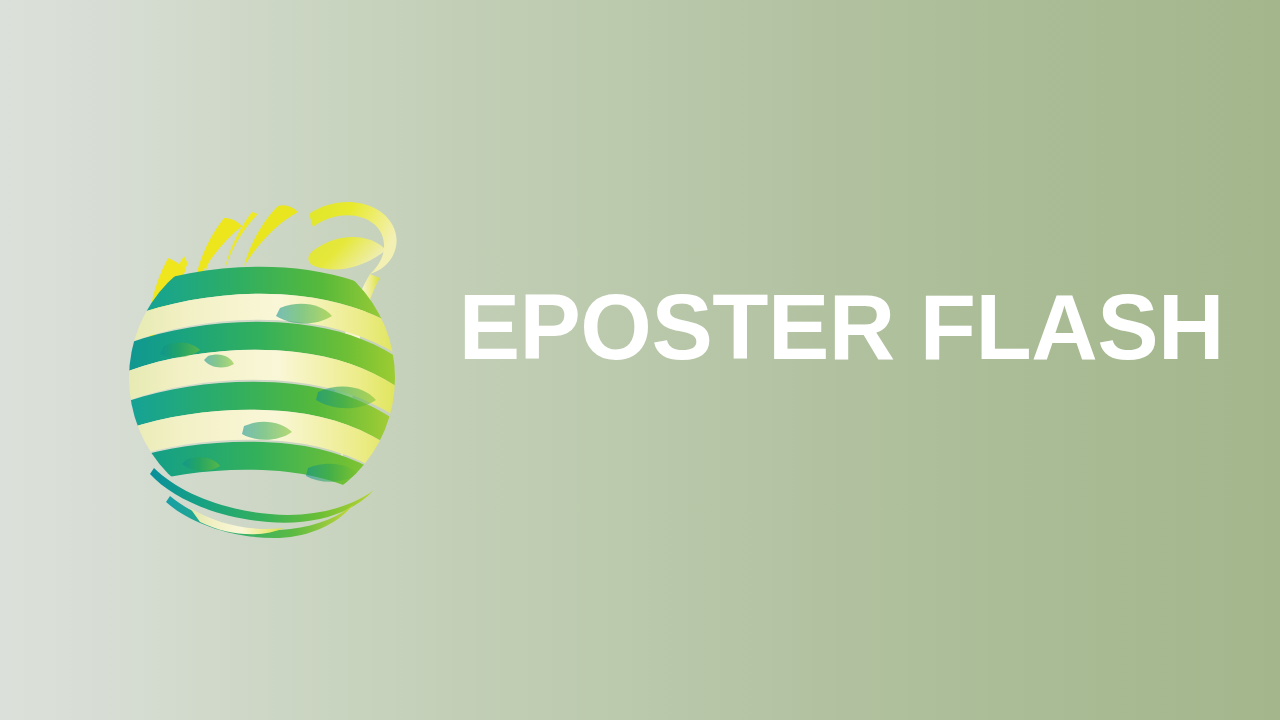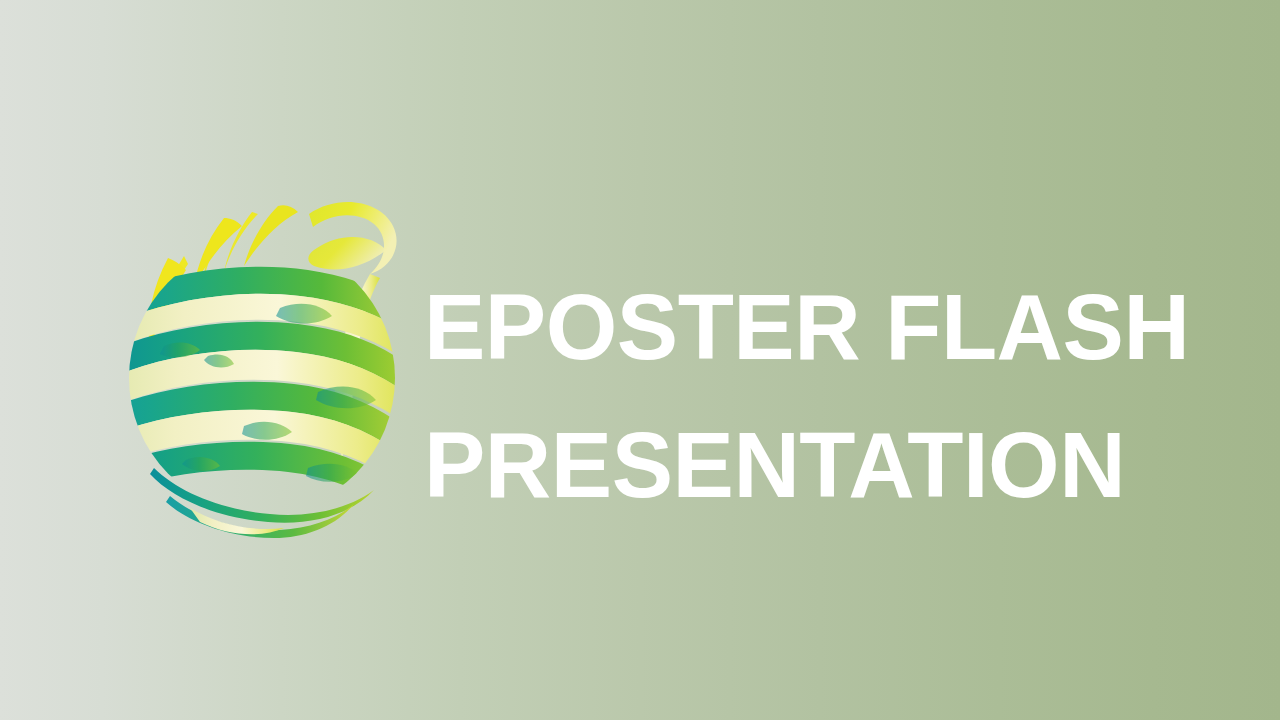--- a/index.html
+++ b/index.html
@@ -54,20 +54,21 @@
   .title-line {
     display: block;
     color: #ffffff;
     font-family: "Liberation Sans", sans-serif;
     font-weight: 700;
     font-size: 92px;
     line-height: 138px;
     letter-spacing: -0.5px;
     white-space: nowrap;
     margin: 0;
+    text-align: right;
   }
 </style>
 </head>
 <body>
 
 <div id="slide">
 
   <div id="logo-wrap">
     <svg viewBox="0 0 300 325" xmlns="http://www.w3.org/2000/svg" aria-hidden="true">
       <defs>
@@ -246,16 +247,15 @@
                  C 118 342 76 326 54 306 Z" fill="url(#gBandA)" opacity="0.95"></path>
         <path d="M78 312
                  C 104 328 140 336 172 332
                  C 150 342 116 340 88 326 Z" fill="url(#gCream)"></path>
       </g>
     </svg>
   </div>
 
   <div id="title-block">
     <span class="title-line">EPOSTER FLASH</span>
-    <span class="title-line">PRESENTATION</span>
   </div>
 
 </div>
 
 </body></html>

